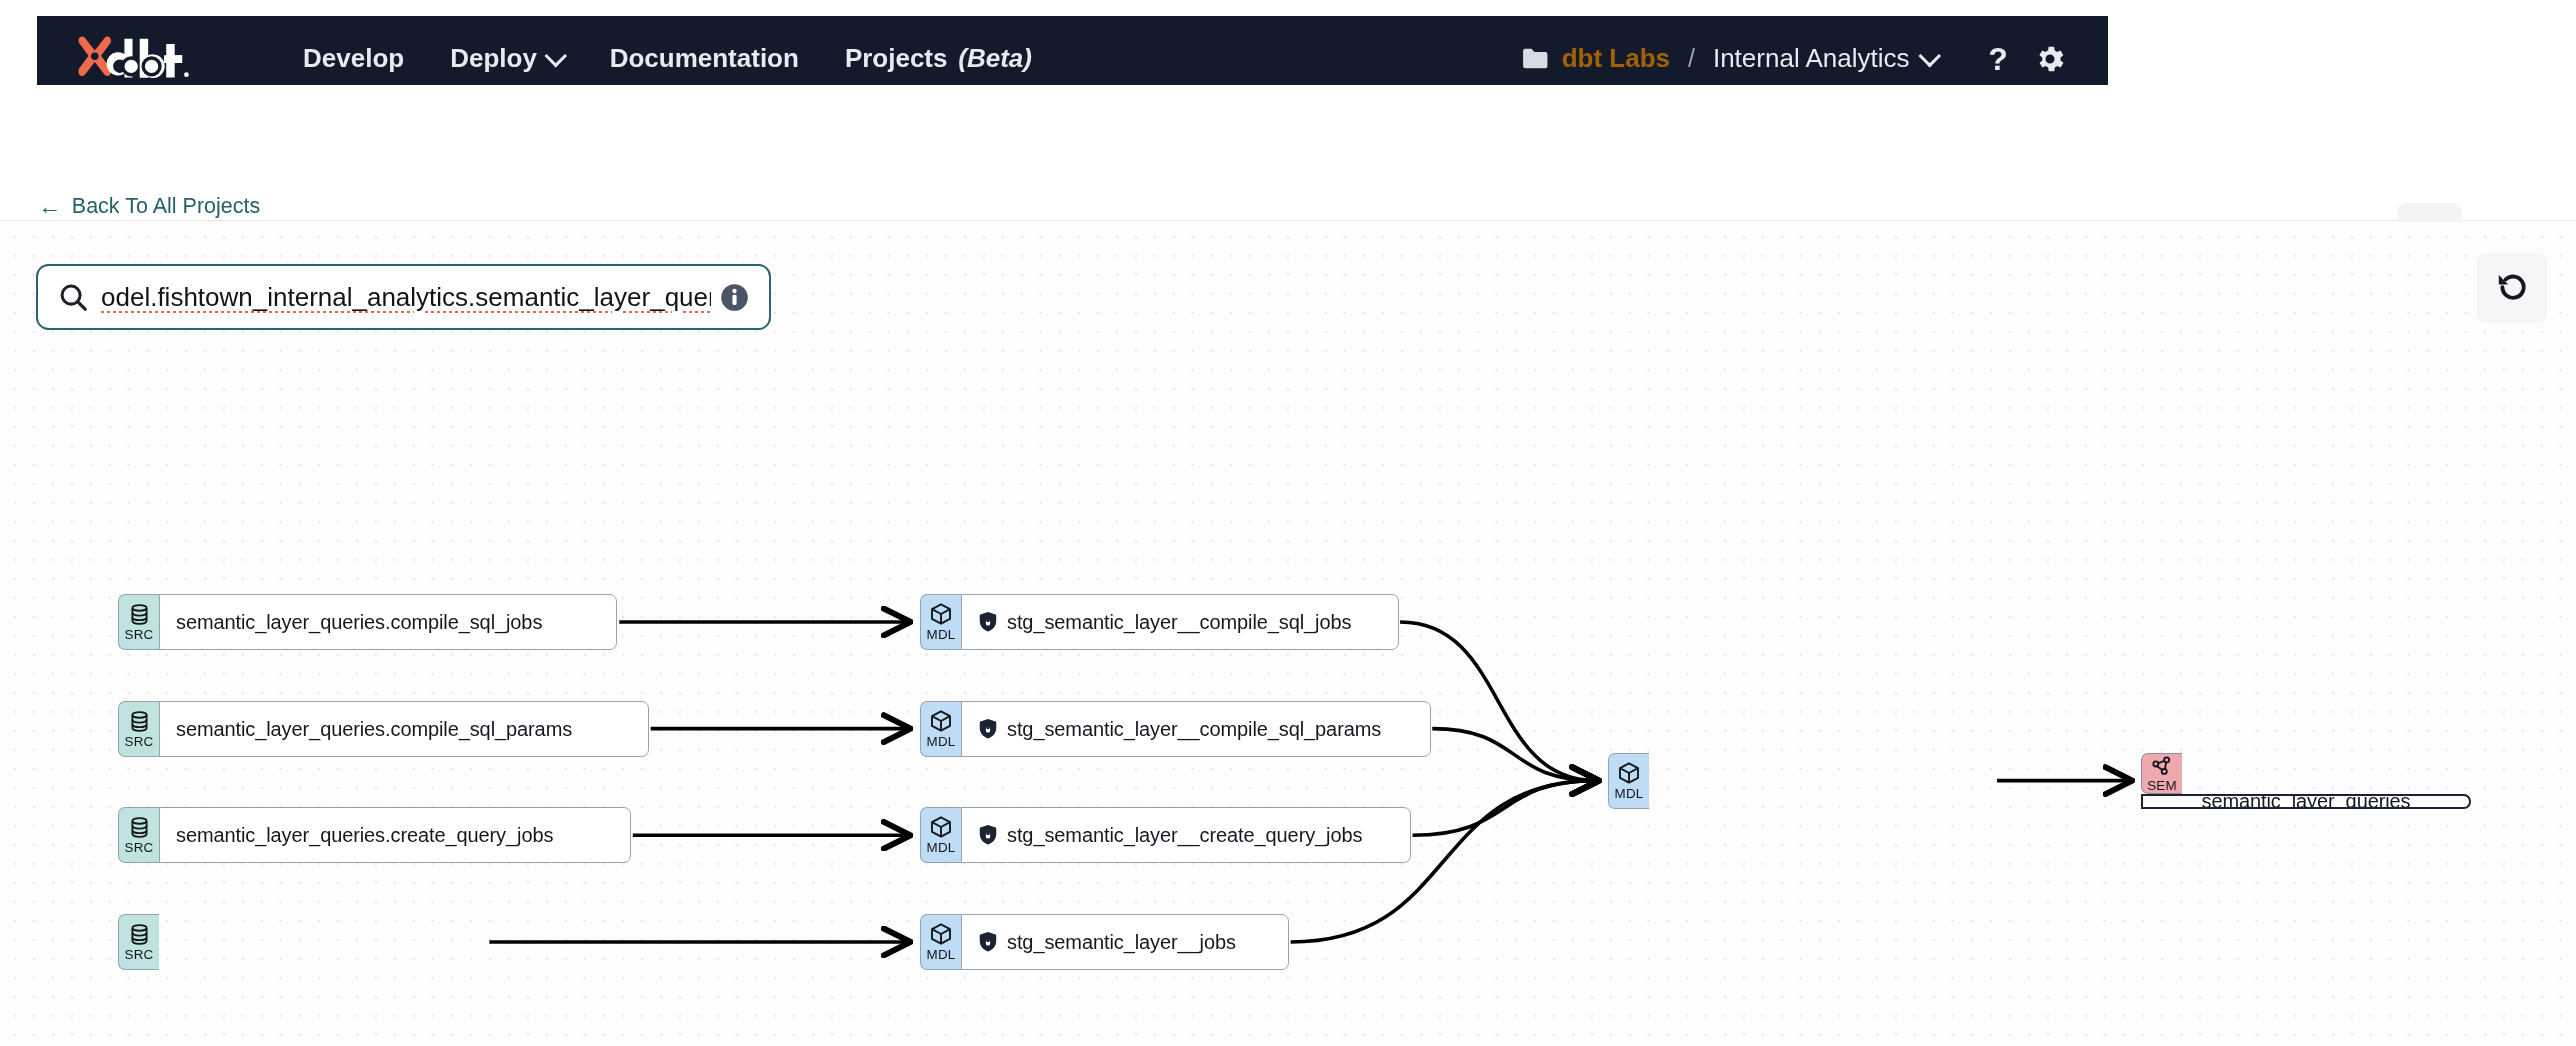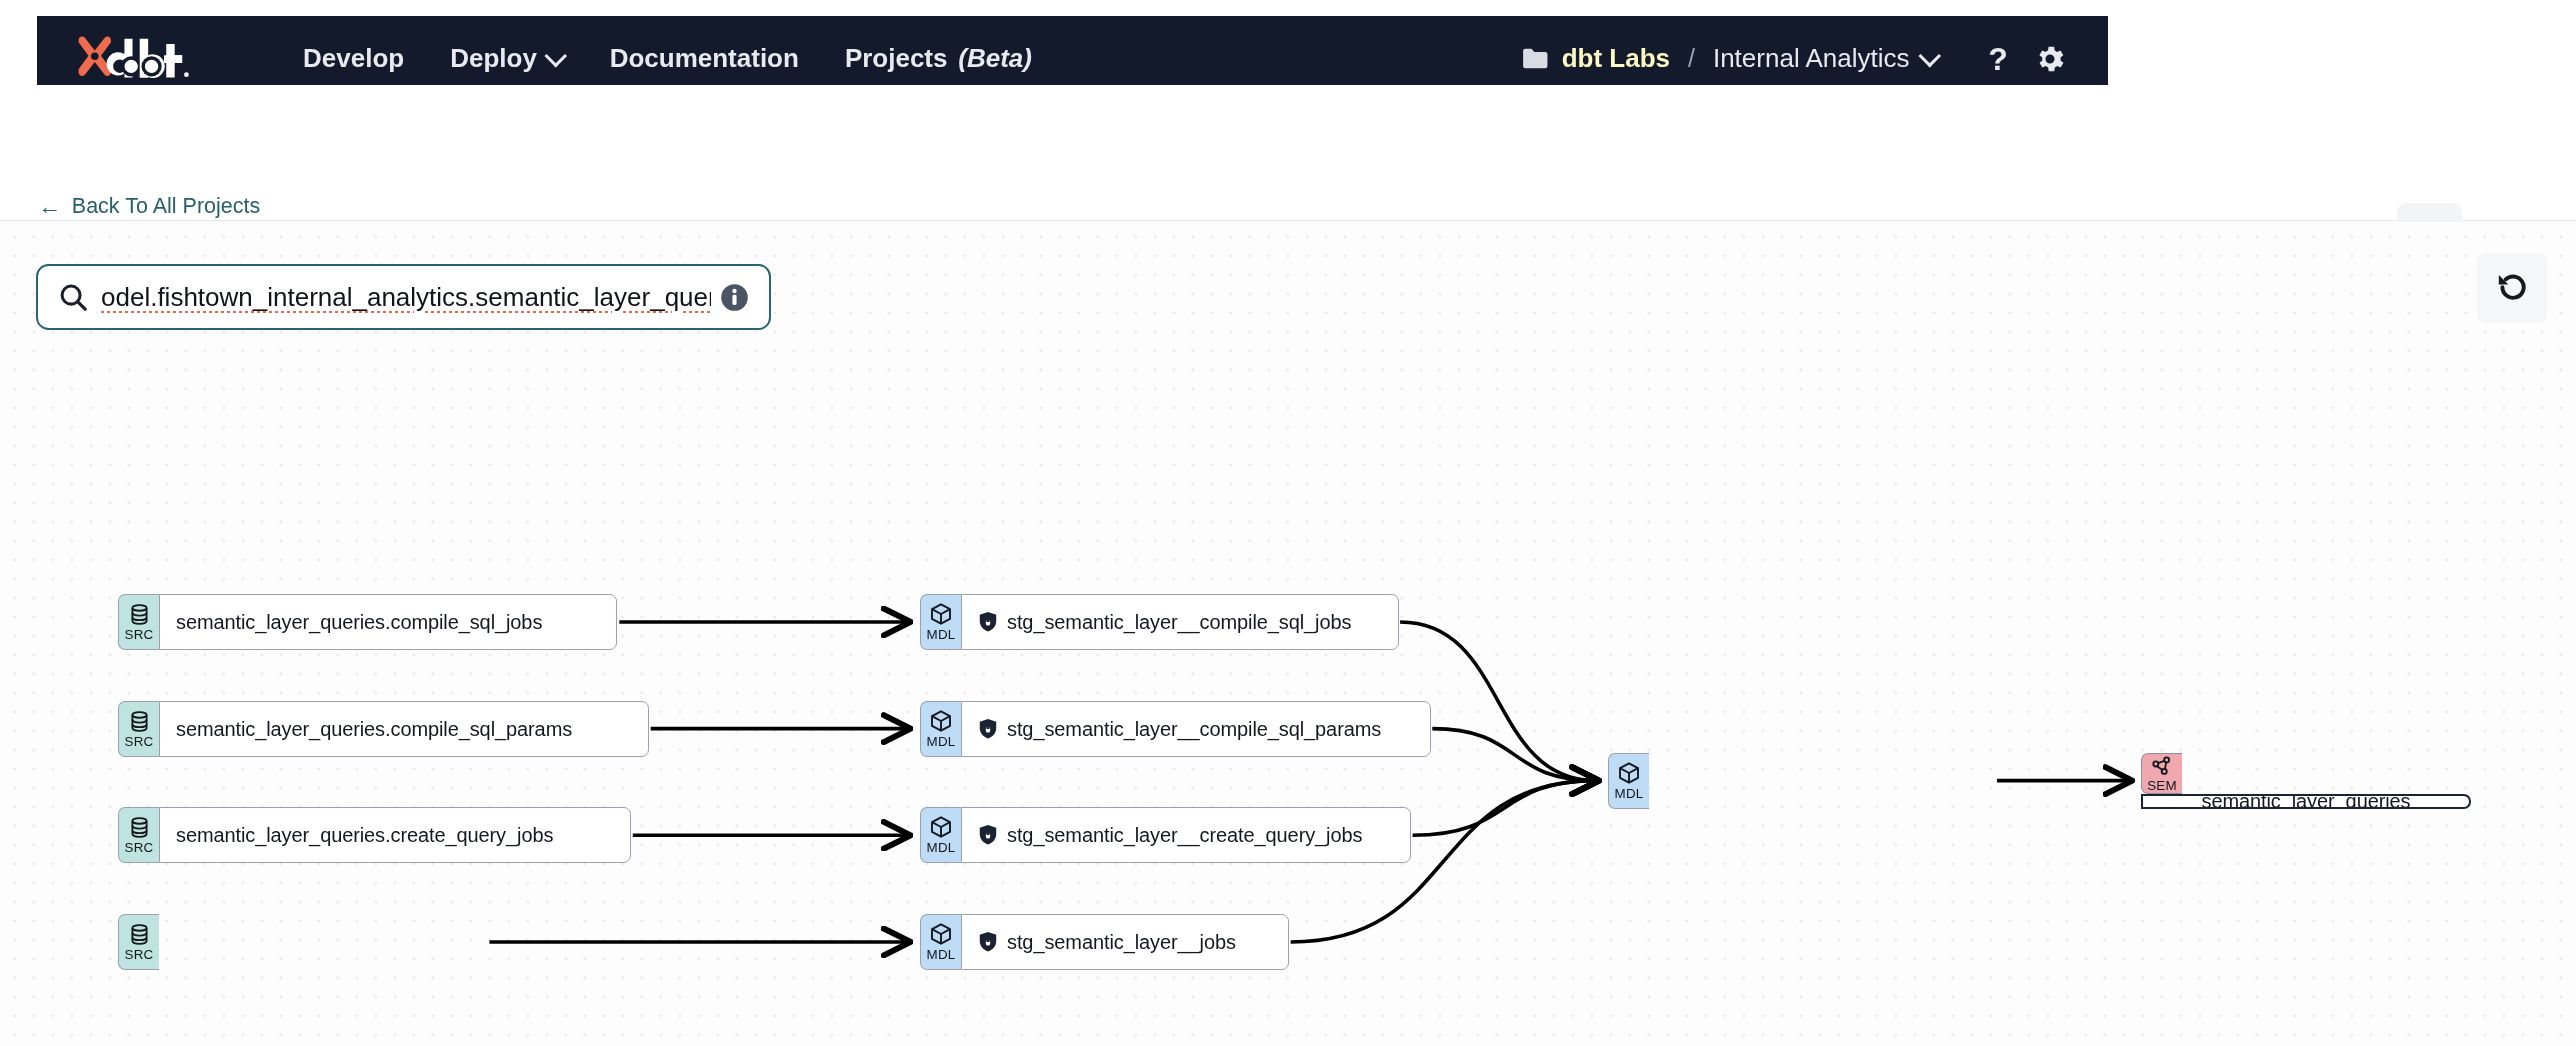--- a/index.html
+++ b/index.html
@@ -30,21 +30,21 @@
   .chev::after {
     content: ""; position: absolute; left: 0; top: 0;
     width: 12.5px; height: 12.5px;
     border-right: 3.1px solid #E8EAF0; border-bottom: 3.1px solid #E8EAF0;
     transform: rotate(45deg);
   }
   .nav-right {
     margin-left: auto; display: flex; align-items: center;
     margin-right: 32px; gap: 0px;
   }
-  .org { display: flex; align-items: center; gap: 12.5px; color: #fef9c3;
+  .org { display: flex; align-items: center; gap: 12.5px; color: #a16207;
          font-size: 26px; font-weight: 700; cursor: pointer; }
   .slash { color: #9AA3B5; font-size: 25px; font-weight: 400; margin: 0 18px; }
   .project { display: flex; align-items: center; gap: 12.5px; color: #E8EAF0;
              font-size: 26px; font-weight: 400; cursor: pointer; }
   .icon-btn-nav {
     color: #E8EAF0; cursor: pointer; display: flex; align-items: center;
     justify-content: center; width: 52px; height: 52px;
   }
   .qmark { font-size: 32px; font-weight: 700; line-height: 1; }
 

